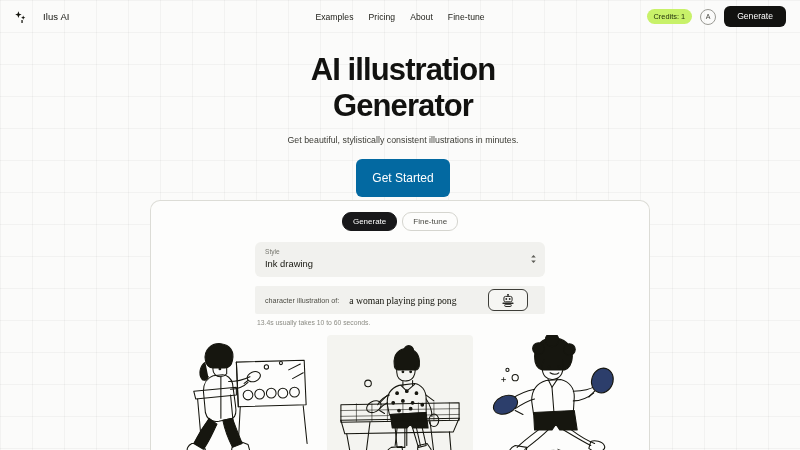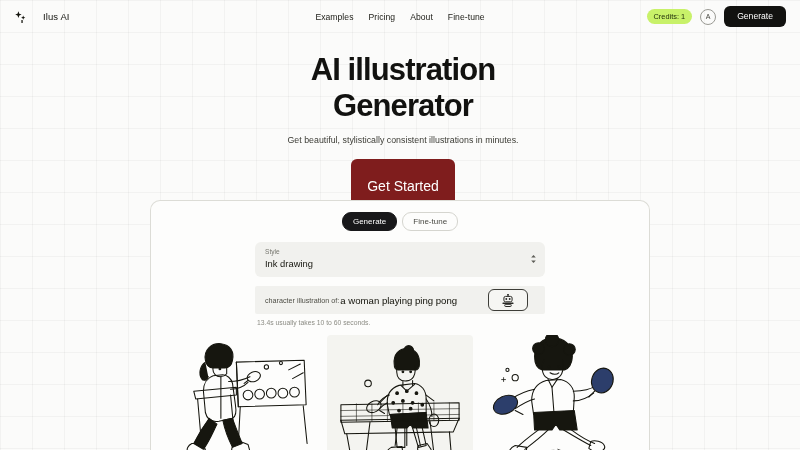--- a/index.html
+++ b/index.html
@@ -125,26 +125,26 @@
   .hero-sub {
     margin-top: 12px;
     font-size: 8.8px;
     color: #3b3b34;
     letter-spacing: 0.02px;
   }
   .hero-cta-wrap {
     margin-top: 14px;
   }
   .get-started-btn {
-    background: #7f1d1d;
+    background: #0369a1;
     color: #fff;
-    font-size: 14px;
+    font-size: 12px;
     font-weight: 500;
     border-radius: 6px;
-    padding: 20px 16px;
+    padding: 13px 16px;
     line-height: 1;
     border: none;
     cursor: pointer;
     font-family: inherit;
   }
 
   
   .watermark {
     position: absolute;
     top: 168px;
@@ -264,24 +264,25 @@
   }
   .prompt-prefix {
     font-size: 7.2px;
     color: #4e4e46;
     white-space: nowrap;
     flex: none;
   }
   .prompt-value {
     font-size: 9.6px;
     color: #101008;
-    margin-left: 1px;
+    margin-left: 10px;
     flex: 1;
     white-space: nowrap;
     overflow: hidden;
+    font-family: Liberation Serif, serif;
   }
   .prompt-action {
     flex: none;
     width: 40px;
     height: 22px;
     background: #f6f6f3;
     border: 1px solid #3d3d38;
     border-radius: 6px;
     display: flex;
     align-items: center;

